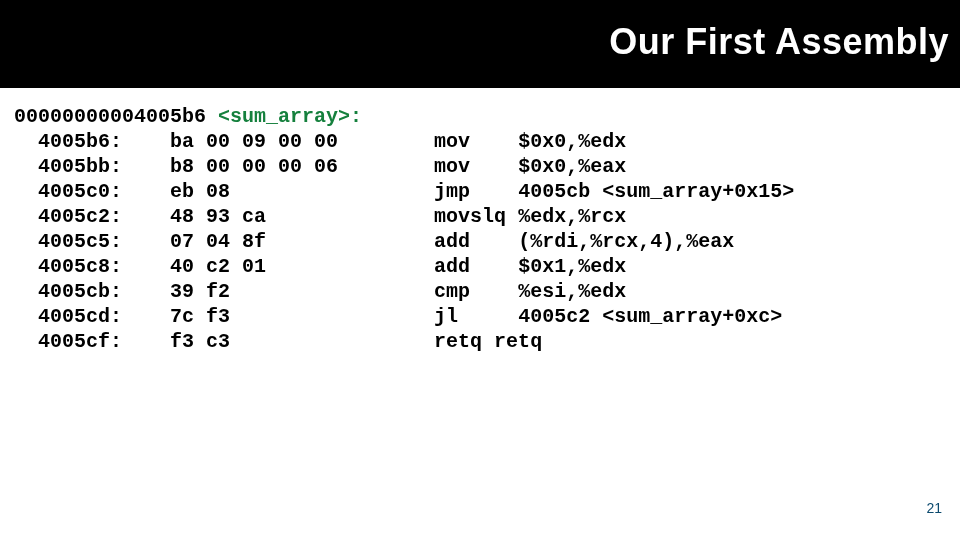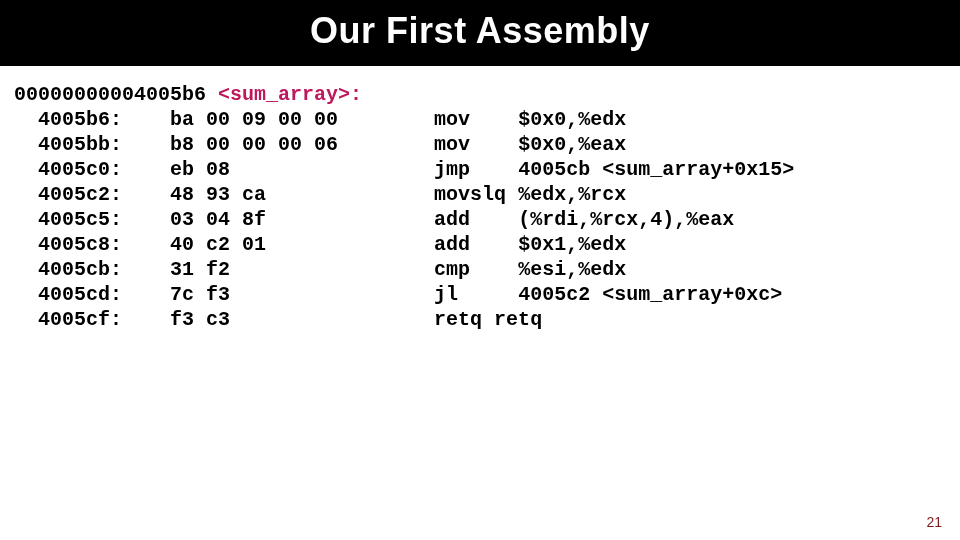--- a/index.html
+++ b/index.html
@@ -12,61 +12,62 @@
     position: relative;
     overflow: hidden;
   }
   .title-bar {
     width: 100%;
     background: #000000;
     padding: 10px 0 14px 0;
     text-align: center;
   }
   .title-bar h1 {
-    margin: 0;
+    margin: 11px;
     color: #ffffff;
     font-family: Verdana, Geneva, sans-serif;
     font-weight: 700;
     font-size: 36px;
     letter-spacing: 0.5px;
+    text-align: right;
   }
   .code-block {
     font-family: "Courier New", Courier, monospace;
     font-size: 20px;
     line-height: 1.25;
     white-space: pre;
     padding: 16px 14px 0 14px;
     color: #000000;
     font-weight: 600;
   }
   .sym {
-    color: #be185d;
+    color: #15803d;
     margin-top: 10px;
   }
   .page-num {
     position: absolute;
-    bottom: 10px;
+    bottom: 24px;
     right: 18px;
     font-family: Verdana, Geneva, sans-serif;
     font-size: 14px;
-    color: #7f1d1d;
+    color: #0c4a6e;
   }
 </style>
 </head>
 <body>
 
 <div class="title-bar">
   <h1>Our First Assembly</h1>
 </div>
 
 <div class="code-block"><span>00000000004005b6</span> <span class="sym">&lt;sum_array&gt;:</span>
   <span>4005b6:</span>    <span>ba 00 09 00 00</span>        <span>mov</span>    <span>$0x0,%edx</span>
   <span>4005bb:</span>    <span>b8 00 00 00 06</span>        <span>mov</span>    <span>$0x0,%eax</span>
   <span>4005c0:</span>    <span>eb 08</span>                 <span>jmp</span>    <span>4005cb &lt;sum_array+0x15&gt;</span>
   <span>4005c2:</span>    <span>48 93 ca</span>              <span>movslq</span> <span>%edx,%rcx</span>
-  <span>4005c5:</span>    <span>03 04 8f</span>              <span>add</span>    <span>(%rdi,%rcx,4),%eax</span>
+  <span>4005c5:</span>    <span>07 04 8f</span>              <span>add</span>    <span>(%rdi,%rcx,4),%eax</span>
   <span>4005c8:</span>    <span>40 c2 01</span>              <span>add</span>    <span>$0x1,%edx</span>
-  <span>4005cb:</span>    <span>31 f2</span>                 <span>cmp</span>    <span>%esi,%edx</span>
+  <span>4005cb:</span>    <span>39 f2</span>                 <span>cmp</span>    <span>%esi,%edx</span>
   <span>4005cd:</span>    <span>7c f3</span>                 <span>jl</span>     <span>4005c2 &lt;sum_array+0xc&gt;</span>
   <span>4005cf:</span>    <span>f3 c3</span>                 <span>retq retq</span><span></span>
 </div>
 
 <div class="page-num">21</div>
 
 </body></html>

